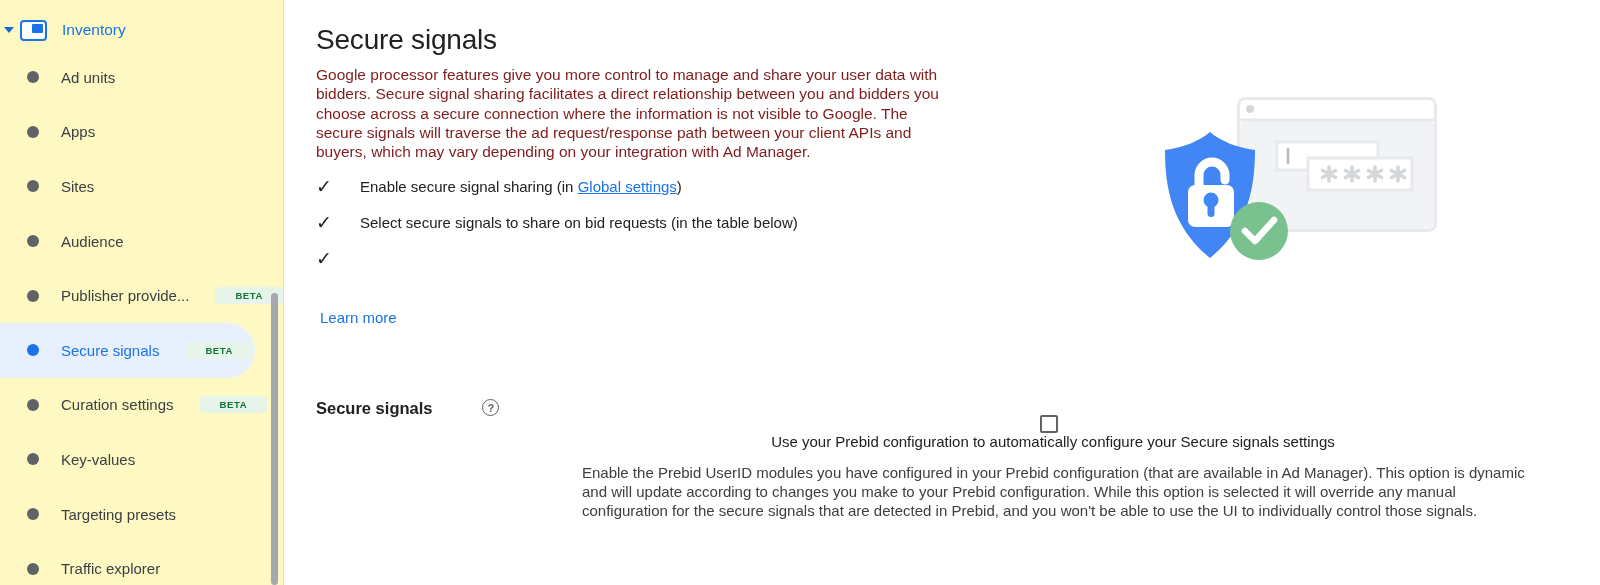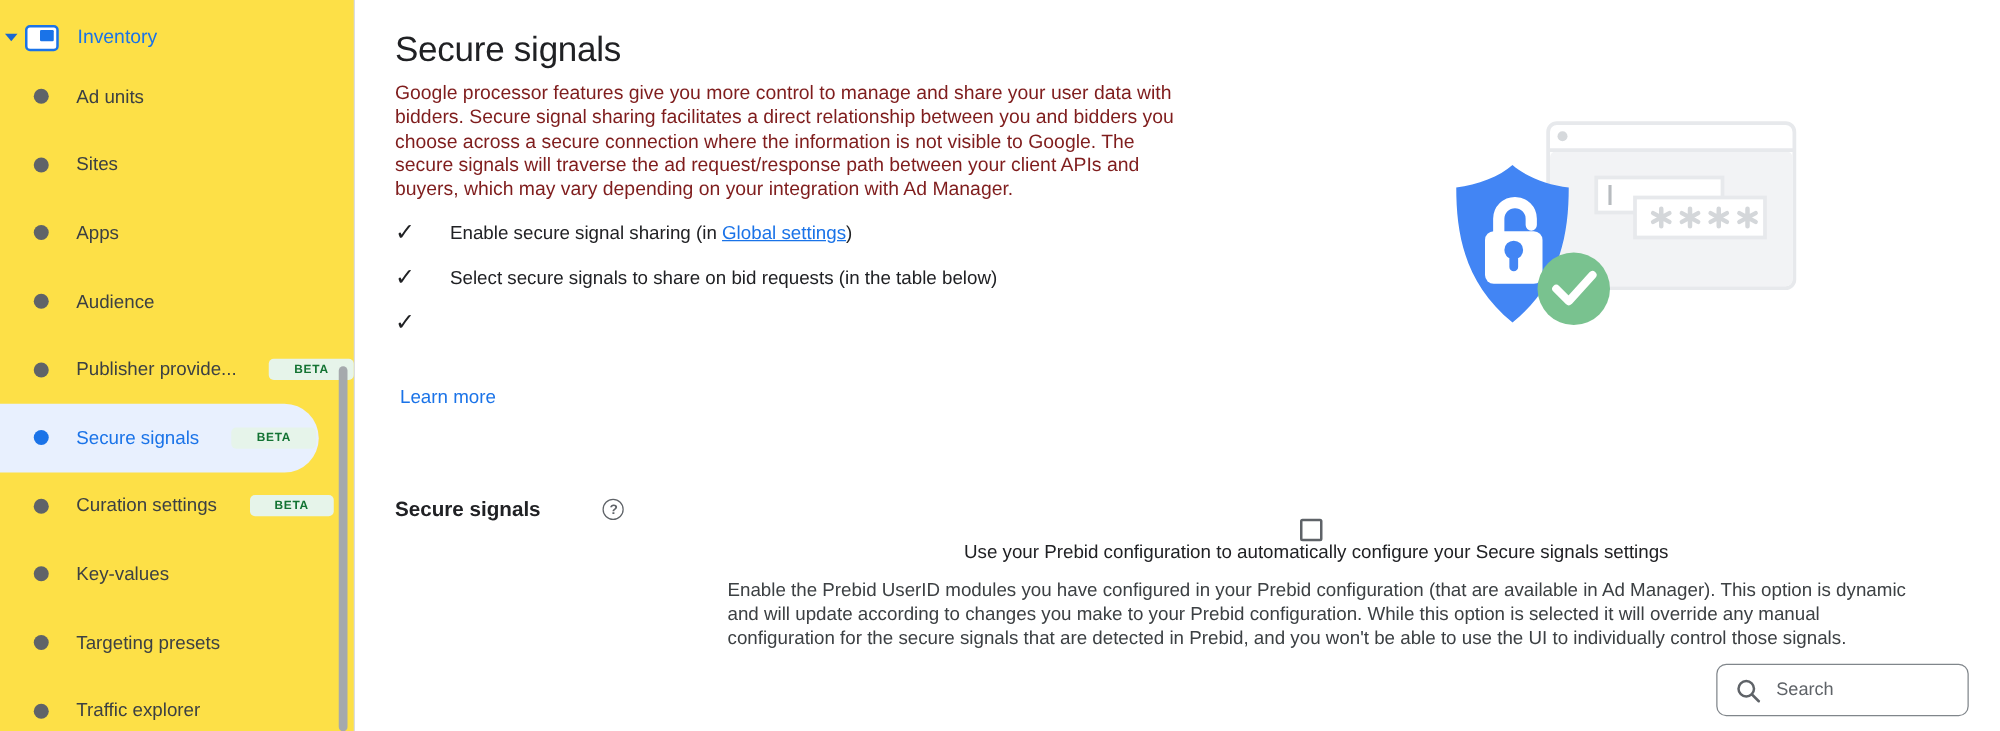--- a/index.html
+++ b/index.html
@@ -1,21 +1,21 @@
 <!DOCTYPE html>
 <html><head>
 <meta charset="utf-8">
 <style>
   * { margin:0; padding:0; box-sizing:border-box; }
   html,body { width:1600px; height:585px; overflow:hidden; background:#fff;
     font-family:"Liberation Sans","DejaVu Sans",sans-serif; color:#202124; }
   .app { position:relative; width:1600px; height:585px; display:flex; }
 
   
-  .sidebar { position:relative; width:284px; height:585px; border-right:1px solid #dadce0; background:#fde047; flex:0 0 auto; }
+  .sidebar { position:relative; width:284px; height:585px; border-right:1px solid #dadce0; background:#fef9c3; flex:0 0 auto; }
   .nav-header { height:50px; display:flex; align-items:center; padding:10px 0 0 2px; }
   .nav-caret { width:0; height:0; border-left:5px solid transparent; border-right:5px solid transparent; border-top:6px solid #1967d2; margin:0 6px 0 2px; }
   .inv-icon { position:relative; width:27px; height:21px; border:2px solid #1a73e8; border-radius:4px; margin-right:15px; background:#fff; }
   .inv-icon .inner { position:absolute; top:2px; right:2px; width:11px; height:9px; background:#1a73e8; border-radius:1px; }
   .nav-header .hdr-label { color:#1a73e8; font-size:15.5px; font-weight:500; }
   .nav-item { position:relative; height:54.6px; display:flex; align-items:center; width:255px; border-radius:0 28px 28px 0; cursor:pointer; }
   .nav-item .dot { width:12px; height:12px; border-radius:50%; background:#5f6368; margin:0 22px 0 27px; flex:0 0 auto; }
   .nav-item .nav-label { font-size:15px; color:#3c4043; white-space:nowrap; }
   .nav-item.selected { background:#e8f0fe; }
   .nav-item.selected .dot { background:#1a73e8; }
@@ -68,25 +68,25 @@
         </span>
       <span class="hdr-label">Inventory</span>
     </div>
 
     <div class="nav-item">
       <span class="dot"></span>
       <span class="nav-label">Ad units</span>
     </div>
     <div class="nav-item">
       <span class="dot"></span>
-      <span class="nav-label">Sites</span>
+      <span class="nav-label">Apps</span>
     </div>
     <div class="nav-item">
       <span class="dot"></span>
-      <span class="nav-label">Apps</span>
+      <span class="nav-label">Sites</span>
     </div>
     <div class="nav-item">
       <span class="dot"></span>
       <span class="nav-label">Audience</span>
     </div>
     <div class="nav-item">
       <span class="dot"></span>
       <span class="nav-label">Publisher provide...</span>
       <span class="beta">BETA</span>
     </div>
@@ -178,21 +178,14 @@
       <circle cx="51" cy="70" r="7.5" fill="#4285f4"></circle>
       <rect x="47.5" y="74" width="7" height="13" rx="3.5" fill="#4285f4"></rect>
     </g>
 
     <g>
       <circle cx="104" cy="143" r="29" fill="#79c28f"></circle>
       <path d="M90 143 l10 10 l19 -21" stroke="#ffffff" stroke-width="6.5" fill="none" stroke-linecap="round" stroke-linejoin="round"></path>
     </g>
   </svg>
 
-  <div class="search-box">
-    <svg width="21" height="21" viewBox="0 0 21 21">
-      <circle cx="9" cy="9" r="6.2" fill="none" stroke="#5f6368" stroke-width="2"></circle>
-      <line x1="13.6" y1="13.6" x2="19" y2="19" stroke="#5f6368" stroke-width="2" stroke-linecap="round"></line>
-    </svg>
-    <input type="text" placeholder="Search" style="">
-  </div>
 
 </div>
 
 </body></html>

